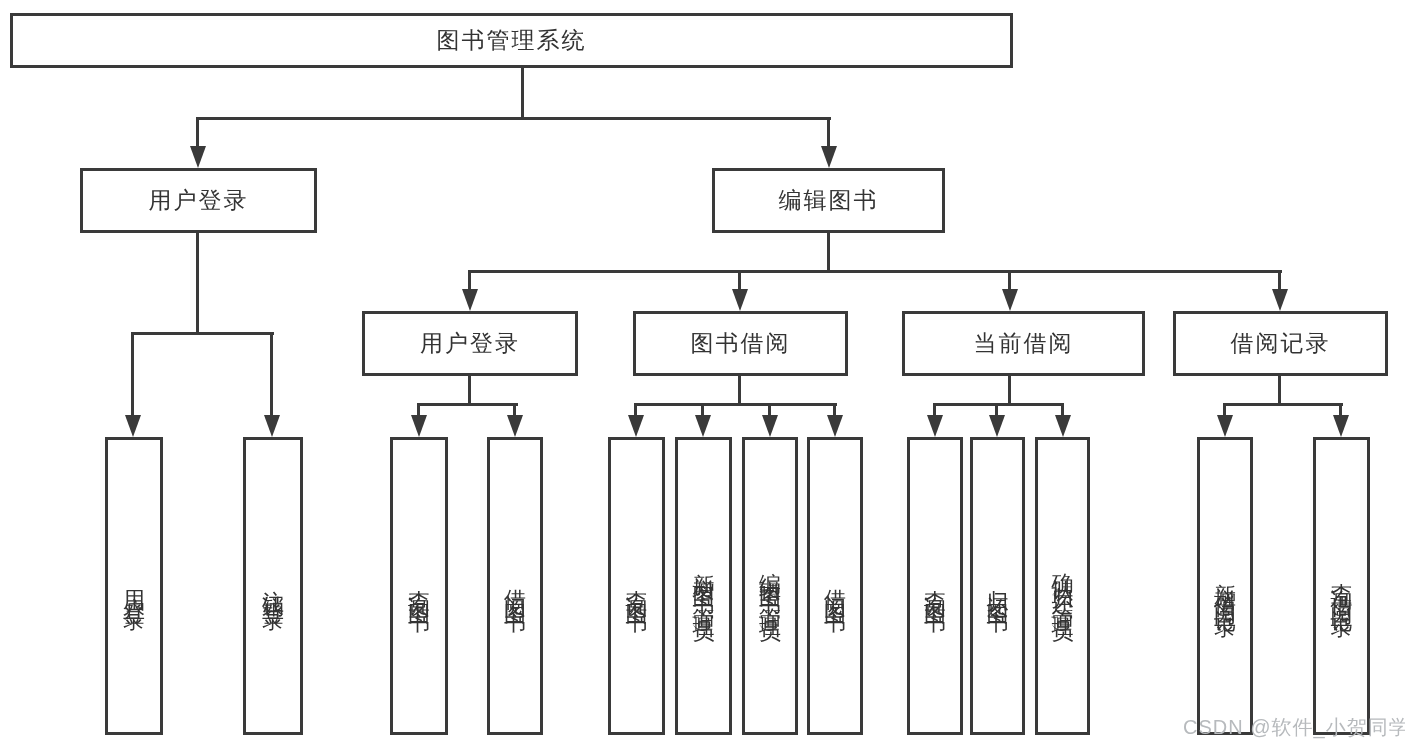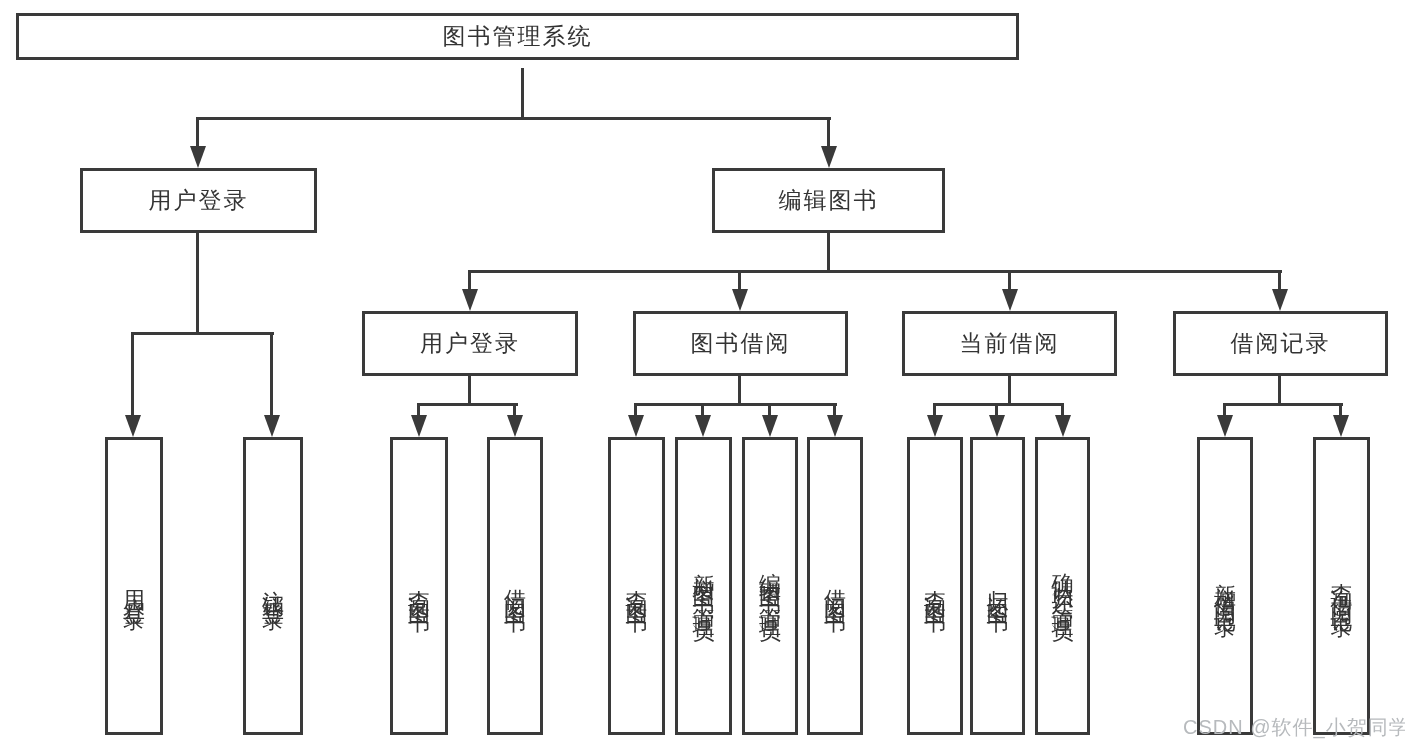--- a/index.html
+++ b/index.html
@@ -54,21 +54,21 @@
     letter-spacing: 1px;
     white-space: nowrap;
     z-index: 3;
   }
 </style>
 </head>
 <body>
 
 <div class="canvas">
 
-  <div class="box" style="left:16px; top:13px; width:1003px; height:47px;">
+  <div class="box" style="left:10px; top:13px; width:1003px; height:55px;">
     <span class="lbl">图书管理系统</span>
   </div>
 
   <div class="vline" style="left:521px; top:68px; height:52px;"></div>
   <div class="hline" style="left:197px; top:117px; width:634px;"></div>
   <div class="vline" style="left:196px; top:117px; height:32px;"></div>
   <div class="arrow-down" style="left:190px; top:146px;"></div>
   <div class="vline" style="left:827px; top:117px; height:32px;"></div>
   <div class="arrow-down" style="left:821px; top:146px;"></div>
 
@@ -96,21 +96,21 @@
   <div class="arrow-down" style="left:1002px; top:289px;"></div>
   <div class="vline" style="left:1278px; top:270px; height:22px;"></div>
   <div class="arrow-down" style="left:1272px; top:289px;"></div>
 
   <div class="box" style="left:362px; top:311px; width:216px; height:65px;">
     <span class="lbl">用户登录</span>
   </div>
   <div class="box" style="left:633px; top:311px; width:215px; height:65px;justify-content:center;">
     <span class="lbl">图书借阅</span>
   </div>
-  <div class="box" style="left:902px; top:311px; width:215px; height:65px;">
+  <div class="box" style="left:902px; top:311px; width:243px; height:65px;">
     <span class="lbl">当前借阅</span>
   </div>
   <div class="box" style="left:1173px; top:311px; width:215px; height:65px;font-family:Liberation Mono, monospace;">
     <span class="lbl">借阅记录</span>
   </div>
 
   <div class="vline" style="left:468px; top:376px; height:29px;"></div>
   <div class="hline" style="left:417px; top:403px; width:101px;"></div>
   <div class="vline" style="left:417px; top:403px; height:15px;"></div>
   <div class="arrow-down" style="left:411px; top:415px;"></div>

